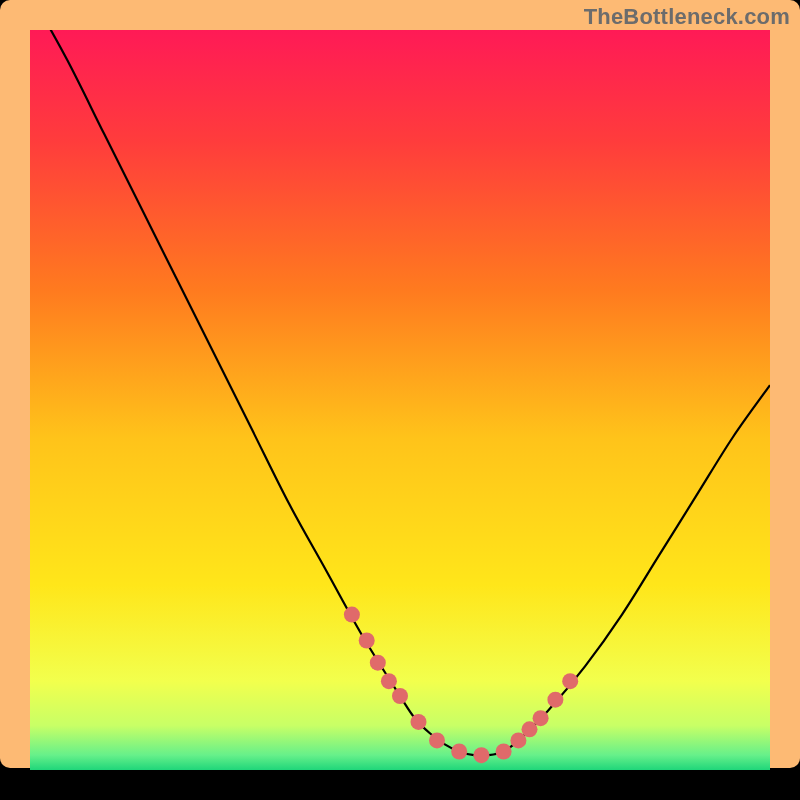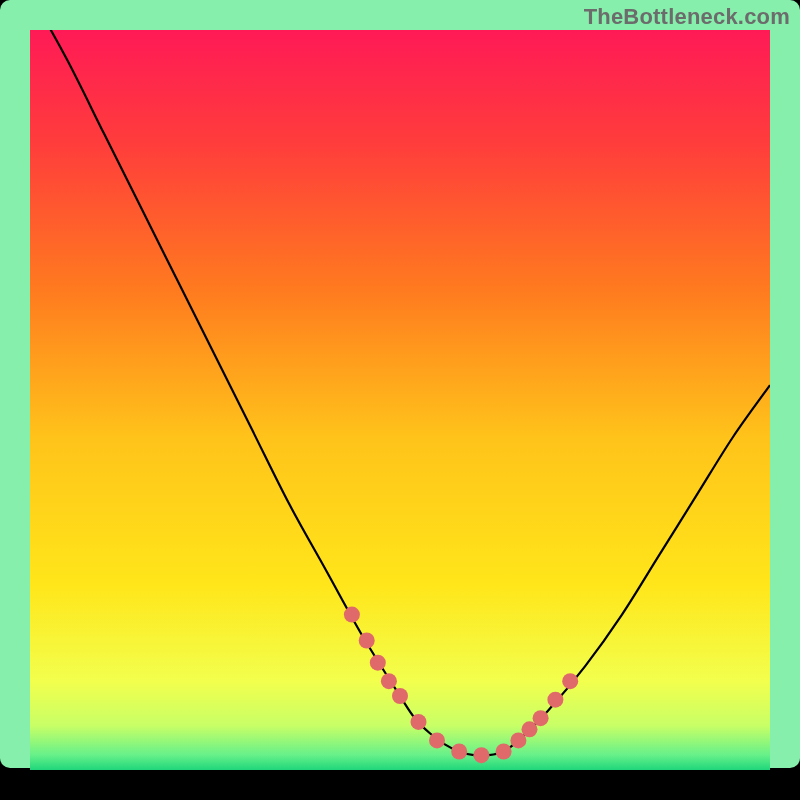--- a/index.html
+++ b/index.html
@@ -1,21 +1,21 @@
 <!DOCTYPE html>
 <html><head>
 <meta charset="utf-8">
 <style>
   * { margin: 0; padding: 0; box-sizing: border-box; }
   html, body { width: 800px; height: 800px; overflow: hidden; background: #000; }
   .container {
     position: relative;
     width: 800px;
     height: 768px;
-    background: #86efac;
+    background: #fdba74;
     border-radius: 10px;
   }
   .watermark {
     position: absolute;
     top: 4px;
     right: 10px;
     font-family: Arial, Helvetica, sans-serif;
     font-size: 22px;
     font-weight: 600;
     color: #6c6c6c;

